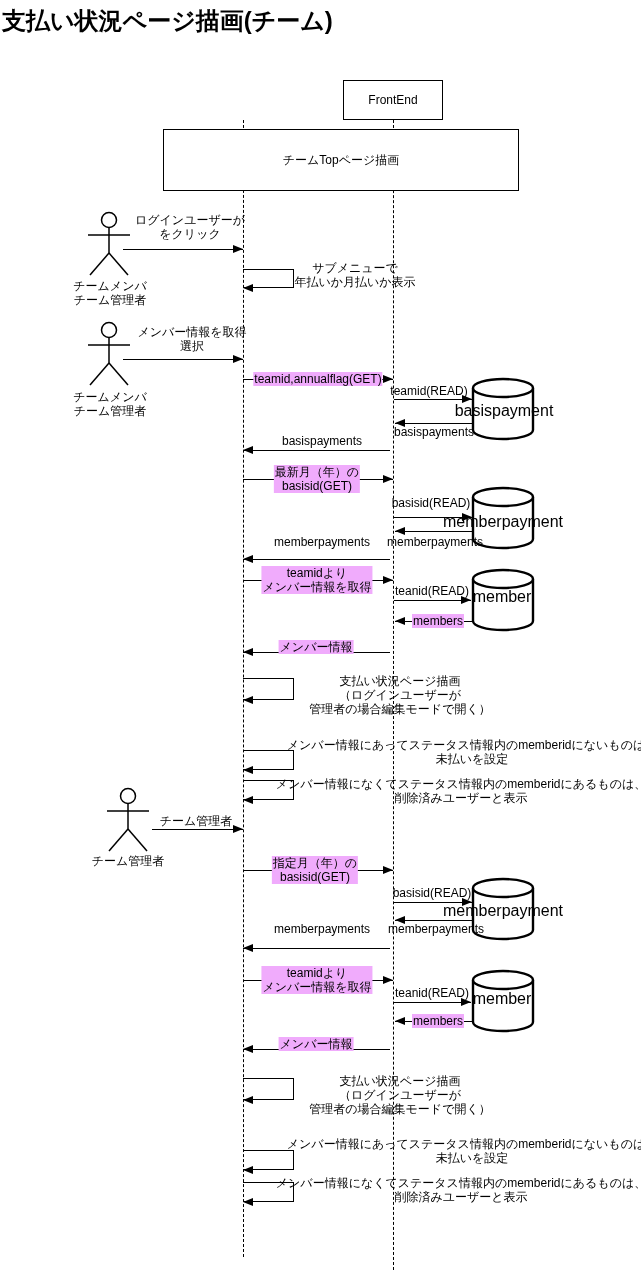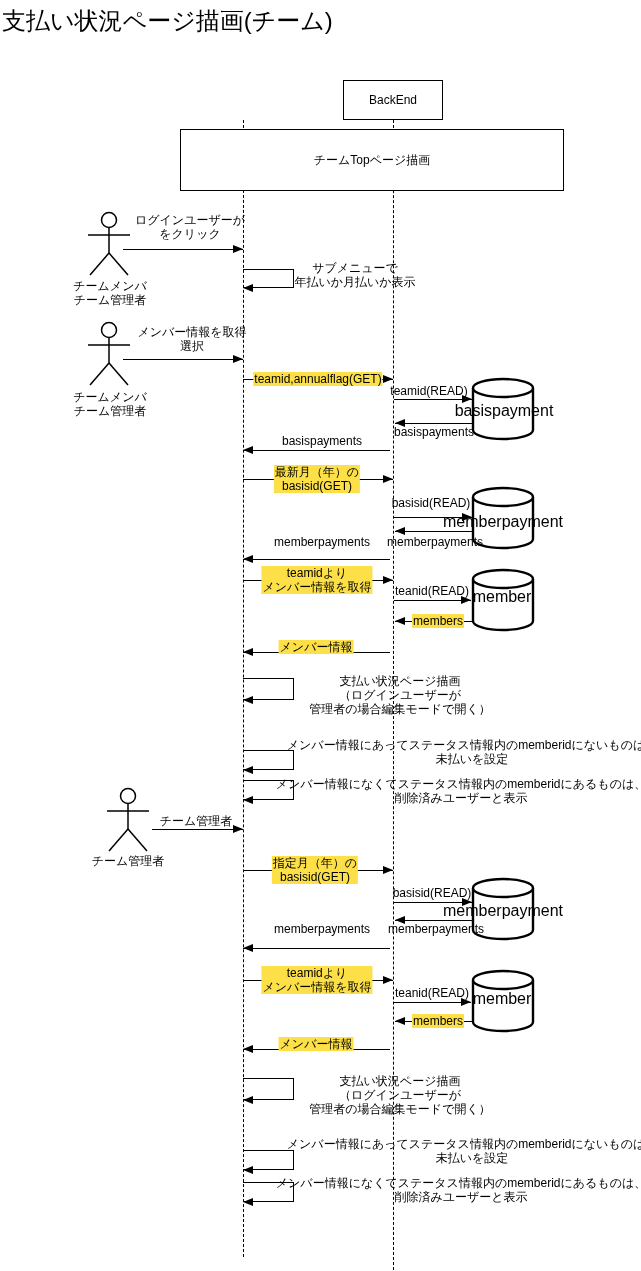--- a/index.html
+++ b/index.html
@@ -1,58 +1,58 @@
 <!DOCTYPE html>
 <html><head>
 <meta charset="utf-8">
 <style>
   * { box-sizing: border-box; margin: 0; padding: 0; }
   html,body { background:#fff; }
   .canvas { position:relative; width:641px; height:1271px; background:#ffffff;
             font-family:"Liberation Sans","DejaVu Sans",sans-serif; color:#000; overflow:hidden; }
-  .title { position:absolute; left:2px; top:5px; font-size:24px; font-weight:normal; white-space:nowrap; }
+  .title { position:absolute; left:2px; top:5px; font-size:24px; font-weight:bold; white-space:nowrap; }
   .lifeline { position:absolute; width:0; border-left:1.3px dashed #000; }
   .pbox { position:absolute; border:1.5px solid #000; background:#fff;
           display:flex; align-items:center; justify-content:center; font-size:12px; }
   .arrow { position:absolute; height:0; border-top:1.4px solid #000; }
   .arrow.r::after { content:""; position:absolute; right:0; top:-4.7px; width:0; height:0;
                     border-top:4px solid transparent; border-bottom:4px solid transparent;
                     border-left:10px solid #000; }
   .arrow.l::before { content:""; position:absolute; left:0; top:-4.7px; width:0; height:0;
                      border-top:4px solid transparent; border-bottom:4px solid transparent;
                      border-right:10px solid #000; }
   .selfmsg { position:absolute; left:243px; width:51px;
              border:1.4px solid #000; border-left:none; background:transparent; }
   .selfhead { position:absolute; left:243px; width:0; height:0;
               border-top:4px solid transparent; border-bottom:4px solid transparent;
               border-right:10px solid #000; }
   .lbl { position:absolute; font-size:12px; line-height:14px; text-align:center;
          white-space:nowrap; transform:translateX(-50%); }
-  .lbl.online { transform:translate(-50%,-50%); background:#fde047; padding:0 1px; }
+  .lbl.online { transform:translate(-50%,-50%); background:#f0abfc; padding:0 1px; }
   .cyl { position:absolute; width:64px; height:66px; }
   .cyl-label { position:absolute; font-size:16px; transform:translate(-50%,-50%); white-space:nowrap; }
   .actor { position:absolute; width:60px; height:68px; }
   .actor-label { position:absolute; font-size:12px; line-height:14px; text-align:center;
                  transform:translateX(-50%); white-space:nowrap; }
 </style>
 </head>
 <body>
 
 <div class="canvas">
 
   <div class="title">支払い状況ページ描画(チーム)</div>
 
   <div class="lifeline" style="left:243px; top:120px; height:1137px"></div>
   <div class="lifeline" style="left:393px; top:120px; height:1150px"></div>
 
   <div class="pbox" style="left:343px; top:80px; width:100px; height:40px">
-    <span>BackEnd</span>
-  </div>
-
-  <div class="pbox" style="left:180px; top:129px; width:384px; height:62px">
+    <span>FrontEnd</span>
+  </div>
+
+  <div class="pbox" style="left:163px; top:129px; width:356px; height:62px">
     <span>チームTopページ描画</span>
   </div>
 
   <svg class="actor" style="left:79px; top:211px" viewBox="0 0 60 68">
     <circle cx="30" cy="9" r="7.5" fill="#fff" stroke="#000" stroke-width="1.5"></circle>
     <line x1="30" y1="16.5" x2="30" y2="42" stroke="#000" stroke-width="1.5"></line>
     <line x1="9" y1="24" x2="51" y2="24" stroke="#000" stroke-width="1.5"></line>
     <line x1="30" y1="42" x2="11" y2="64" stroke="#000" stroke-width="1.5"></line>
     <line x1="30" y1="42" x2="49" y2="64" stroke="#000" stroke-width="1.5"></line>
   </svg>

